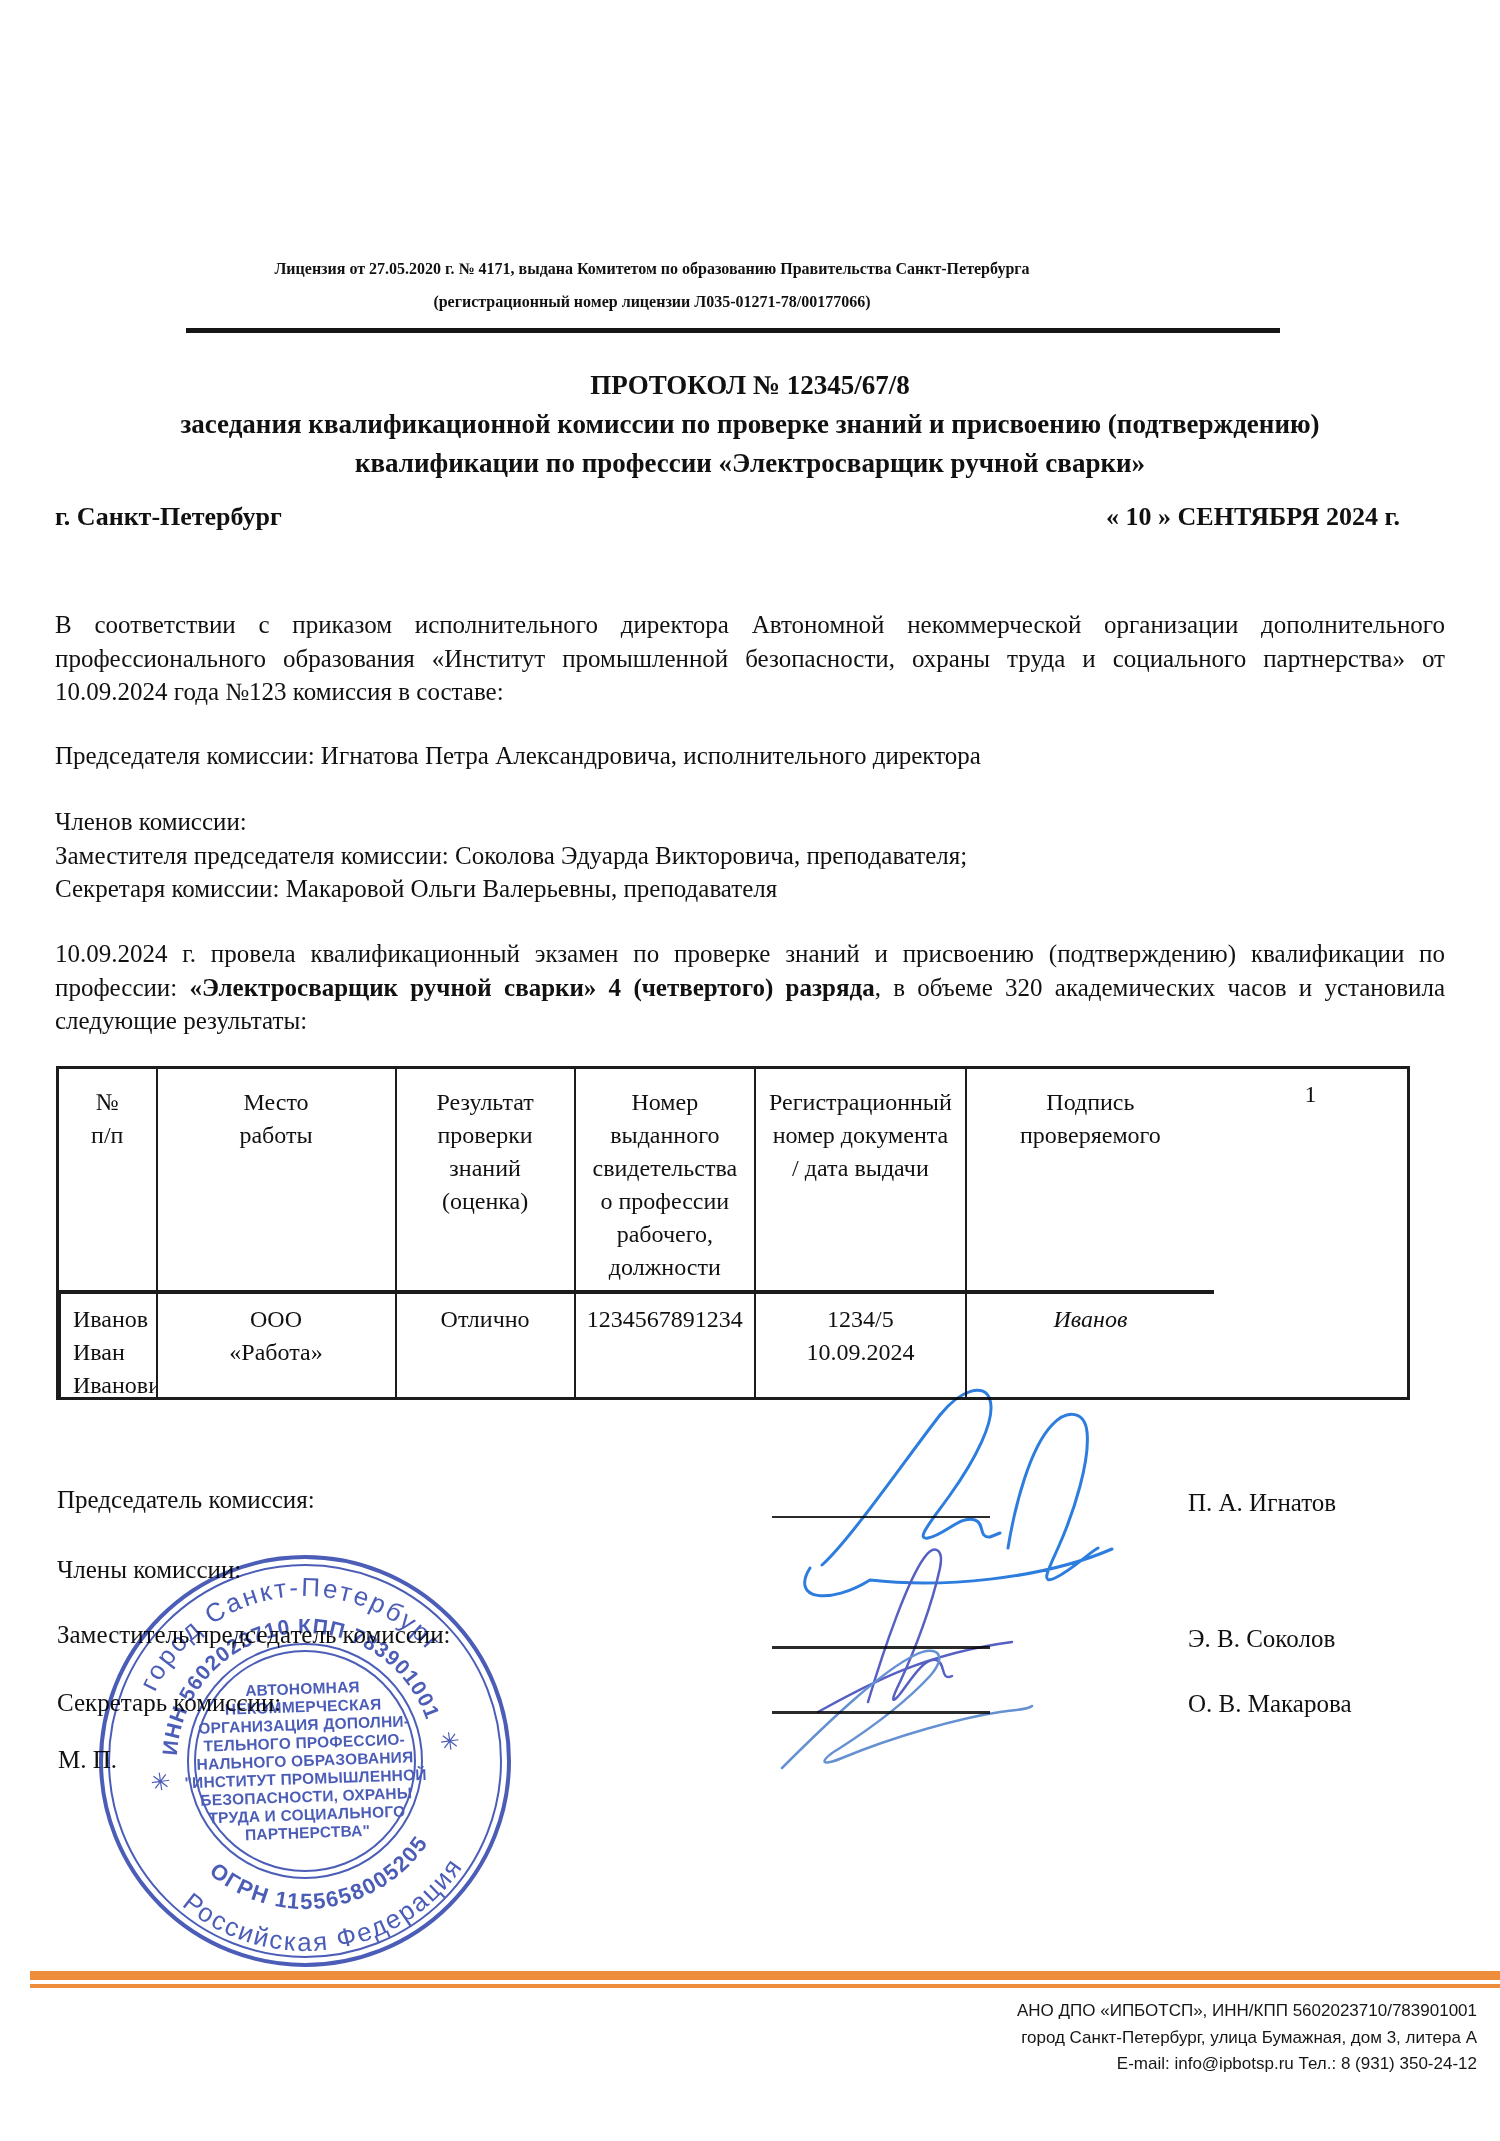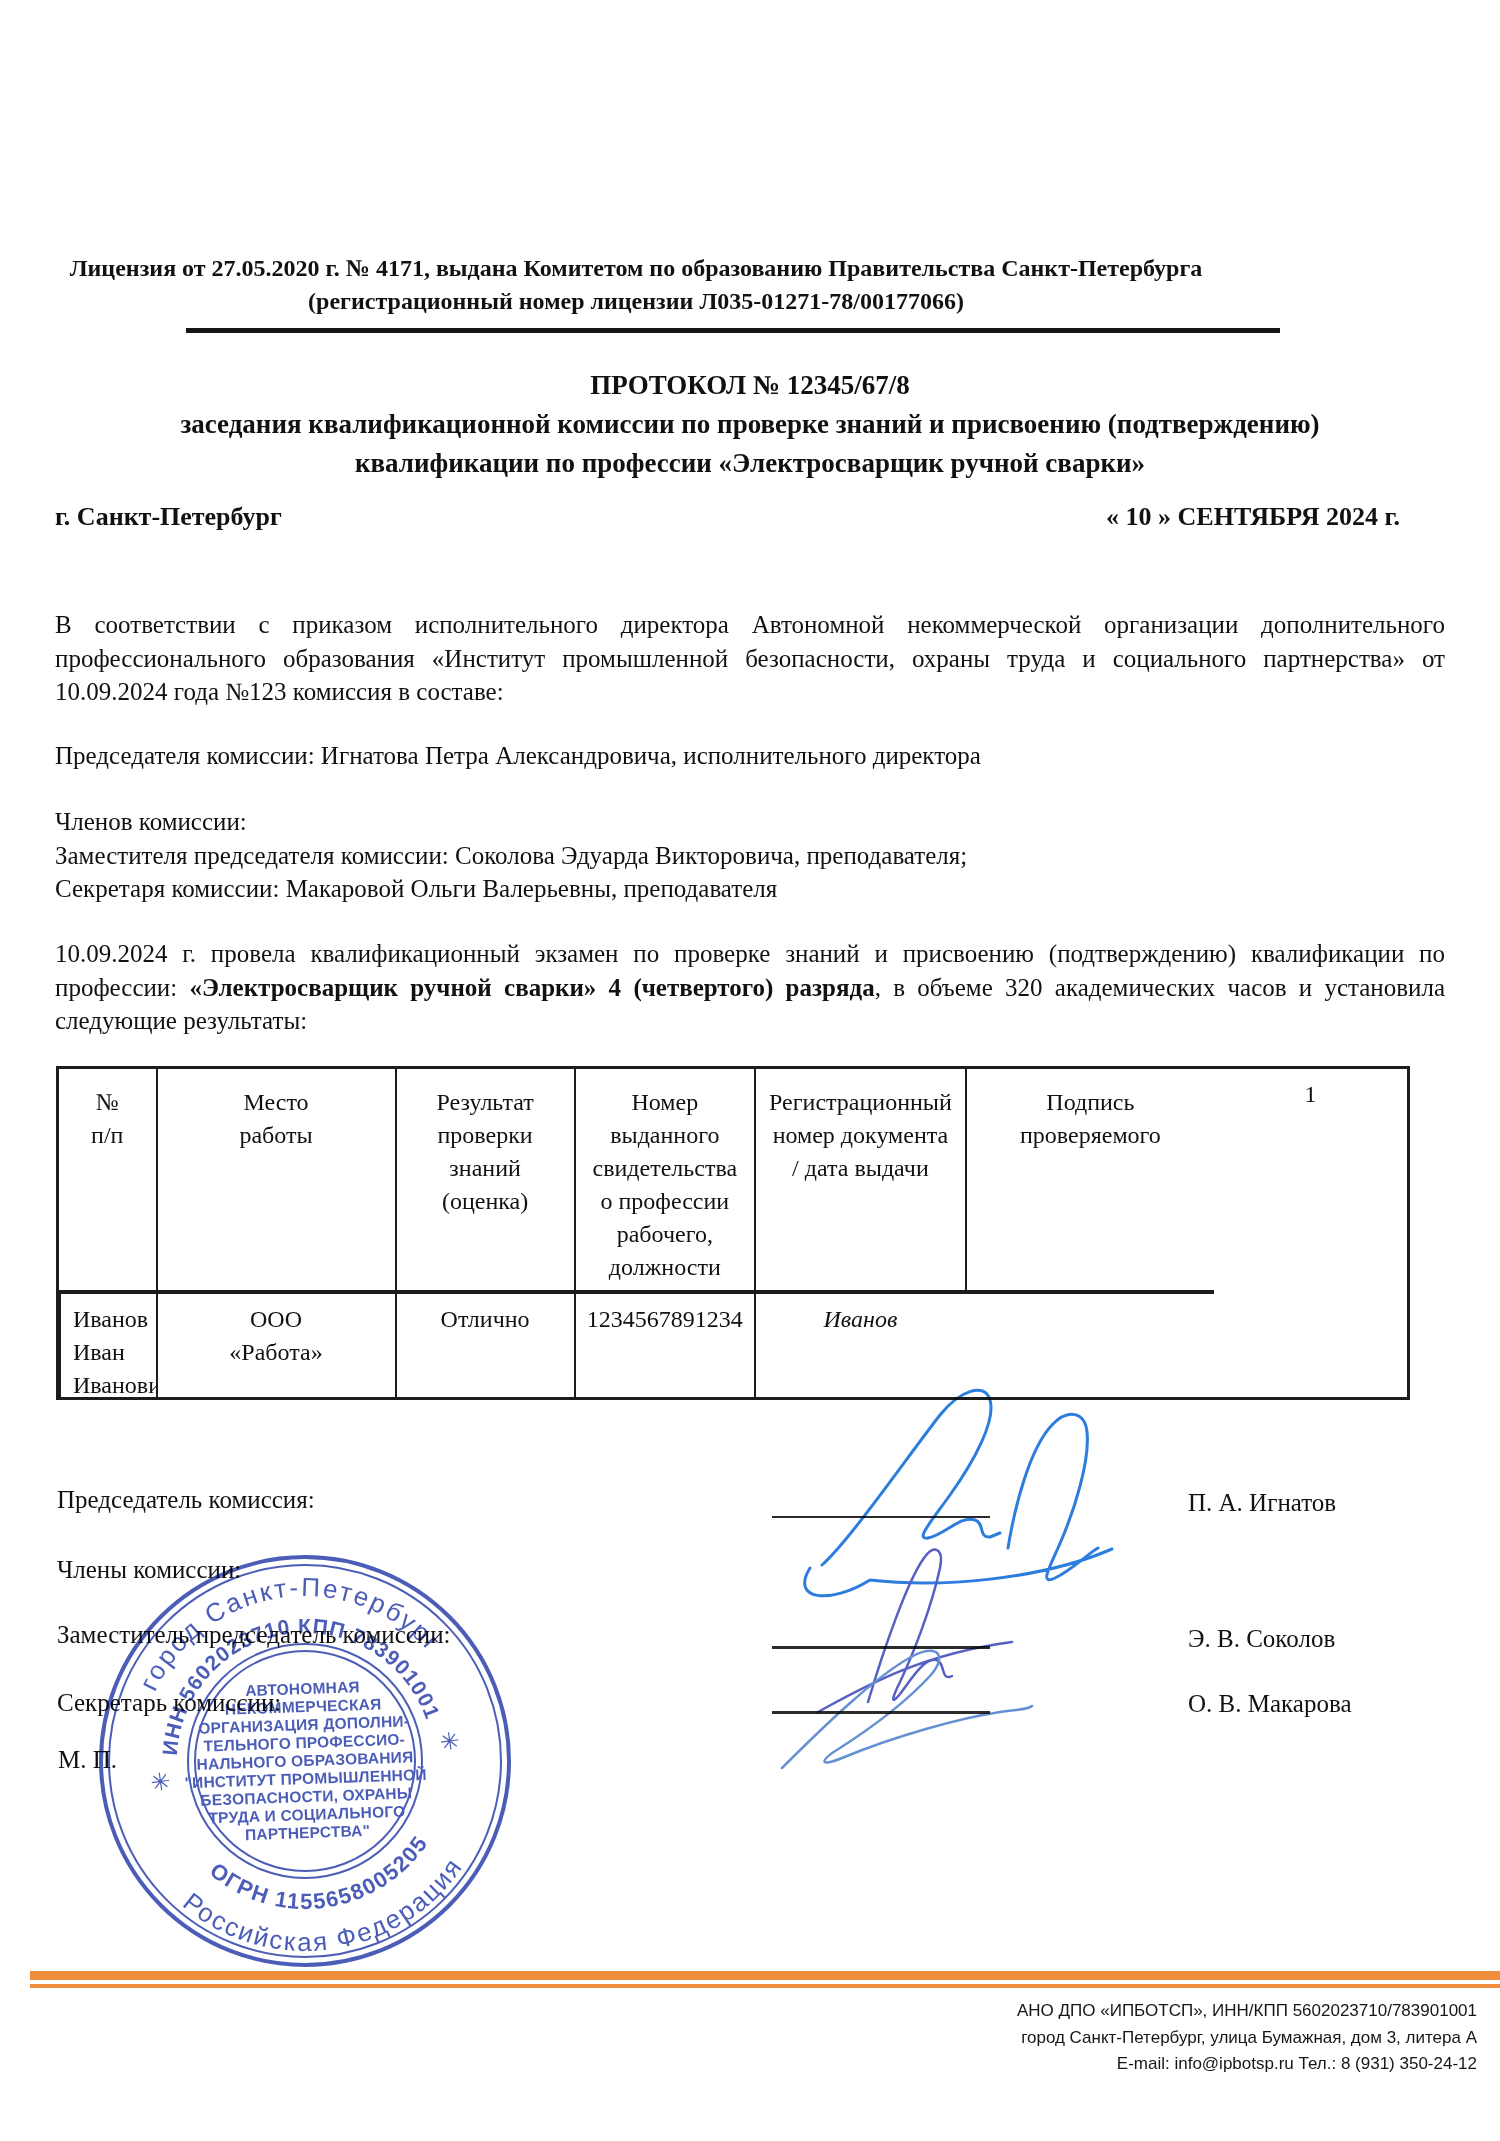--- a/index.html
+++ b/index.html
@@ -14,22 +14,22 @@
   }
   .abs { position: absolute; }
 
   .org-name {
     top: 58px; left: 0; width: 1500px;
     font-weight: bold; font-size: 33px; line-height: 45px;
     letter-spacing: 0.4px; text-align: center; white-space: pre-line;
   }
   .license {
     top: 252px; left: 0; width: 1272px;
-    font-weight: bold; font-size: 24px; line-height: 33px;
-    text-align: center; white-space: pre-line;
+    font-weight: bold; font-size: 16px; line-height: 33px;
+    text-align: center; white-space: pre-line; padding-left: 16px;
   }
   .head-rule { top: 328px; left: 186px; width: 1094px; height: 5px; background: #161616; }
 
   .proto-title {
     top: 366px; left: 0; width: 1500px;
     font-weight: bold; font-size: 27px; line-height: 39px;
     text-align: center;
   }
   .proto-sub { white-space: pre-line; font-weight: bold; }
 
@@ -152,20 +152,22 @@
 проверяемого</div>
 
     <div class="cell dcell c0">1</div>
     <div class="cell dcell name">Иванов
 Иван
 Иванович</div>
     <div class="cell dcell">ООО
 «Работа»</div>
     <div class="cell dcell">Отлично</div>
     <div class="cell dcell">1234567891234</div>
+    <div class="cell dcell">1234/5
+10.09.2024</div>
     <div class="cell dcell sig">Иванов</div>
   </div>
 
   <div class="abs siglabel" style="top:1486px;">Председатель комиссия:</div>
   <div class="abs siglabel" style="top:1556px;">Члены комиссии:</div>
   <div class="abs siglabel" style="top:1621px;">Заместитель председатель комиссии:</div>
   <div class="abs siglabel" style="top:1689px;">Секретарь комиссии:</div>
   <div class="abs siglabel" style="top:1746px; left:58px;">М. П.</div>
 
   <div class="abs sigline" style="top:1516px; height:2px;"></div>

